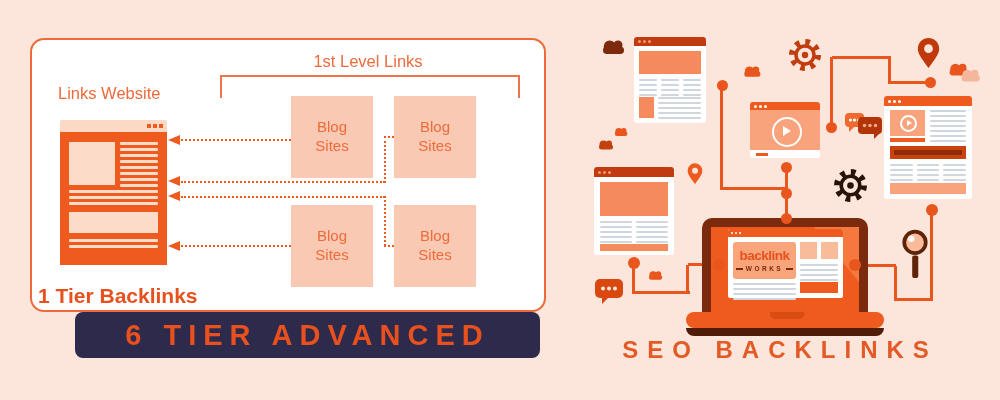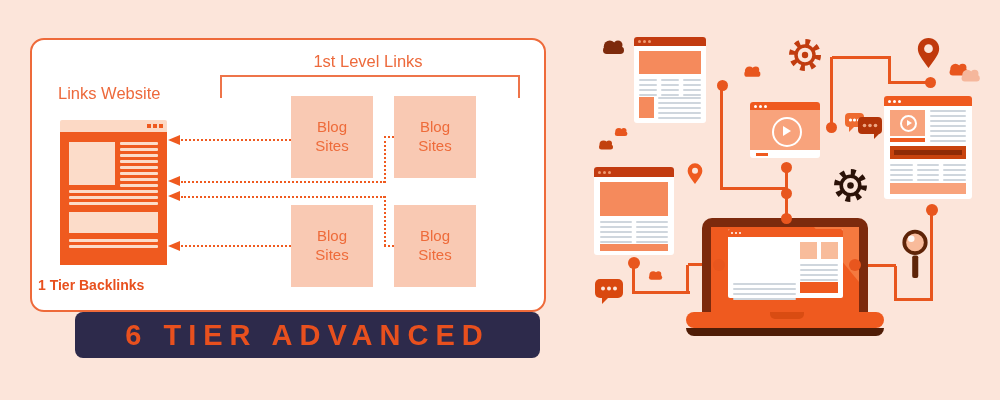--- a/index.html
+++ b/index.html
@@ -13,21 +13,21 @@
   .lbl{position:absolute;color:#ed6a3c;font-size:16.5px;}
   .bracket{position:absolute;left:220px;top:75px;width:296px;height:21px;
            border:2px solid #ee744a;border-bottom:none;}
   .blogbox{position:absolute;width:82px;height:82px;background:#f9c9b3;
            display:flex;align-items:center;justify-content:center;text-align:center;}
   .blogbox span{display:block;width:50px;color:#ee6b3a;font-size:15px;line-height:1.25;}
   .dash-h{position:absolute;border-top:2px dotted #ef5a1f;}
   .dash-v{position:absolute;border-left:2px dotted #ef5a1f;}
   .arrow-left{position:absolute;width:0;height:0;border-top:5px solid transparent;
               border-bottom:5px solid transparent;border-right:12px solid #ef5a1f;}
-  .caption1{position:absolute;left:38px;top:277px;color:#e8501e;font-size:14px;font-weight:bold;}
+  .caption1{position:absolute;left:38px;top:284px;color:#e8501e;font-size:21px;font-weight:bold;}
   .banner{position:absolute;left:75px;top:312px;width:465px;height:46px;background:#2d2a4b;
           border-radius:8px;display:flex;align-items:center;justify-content:center;}
   .banner span{color:#e8501e;font-size:29px;font-weight:600;letter-spacing:7px;}
 
   
   .mockup{position:absolute;left:60px;top:120px;width:107px;height:145px;}
   .mhead{height:12px;background:#fcd9c5;border-radius:2px 2px 0 0;position:relative;}
   .mdots{position:absolute;right:4px;top:4px;display:flex;gap:2px;}
   .mdots i{display:block;width:4px;height:4px;background:#ef5a1f;}
   .mbody{position:relative;height:133px;background:#ef5a1f;}
@@ -415,20 +415,28 @@
     <div class="lap-inner">
       <div class="lap-wedge"></div>
     </div>
   </div>
   <div class="lap-page">
     <div class="pbar">
         <i></i>
         <i></i>
         <i></i>
       </div>
+    <div class="logo">
+      <div class="l1">backlink</div>
+      <div class="l2">
+          <b></b>
+          <span>WORKS</span>
+          <b></b>
+        </div>
+    </div>
     <div class="abs" style="left:72px;top:13px;width:17px;height:17px;background:#f8bc9b;"></div>
     <div class="abs" style="left:93px;top:13px;width:17px;height:17px;background:#f8bc9b;"></div>
     <div class="abs" style="left:72px;top:35px;width:38px;">
         <div class="tl"></div>
         <div class="tl"></div>
         <div class="tl"></div>
         <div class="tl"></div>
       </div>
     <div class="abs" style="left:72px;top:53px;width:38px;height:11px;background:#ef5a1f;"></div>
     <div class="abs" style="left:5px;top:54px;width:63px;">
@@ -438,14 +446,15 @@
         <div class="tl"></div>
       </div>
   </div>
   <div class="ndot" style="left:781px;top:213px;width:11px;height:11px;"></div>
   <div class="ndot" style="left:713px;top:259px;width:12px;height:12px;"></div>
   <div class="ndot" style="left:849px;top:259px;width:12px;height:12px;"></div>
   <div class="lap-base"></div>
   <div class="lap-notch"></div>
   <div class="lap-base2"></div>
 
+  <div class="caption2">SEO BACKLINKS</div>
 
 </div>
 
 </body></html>

